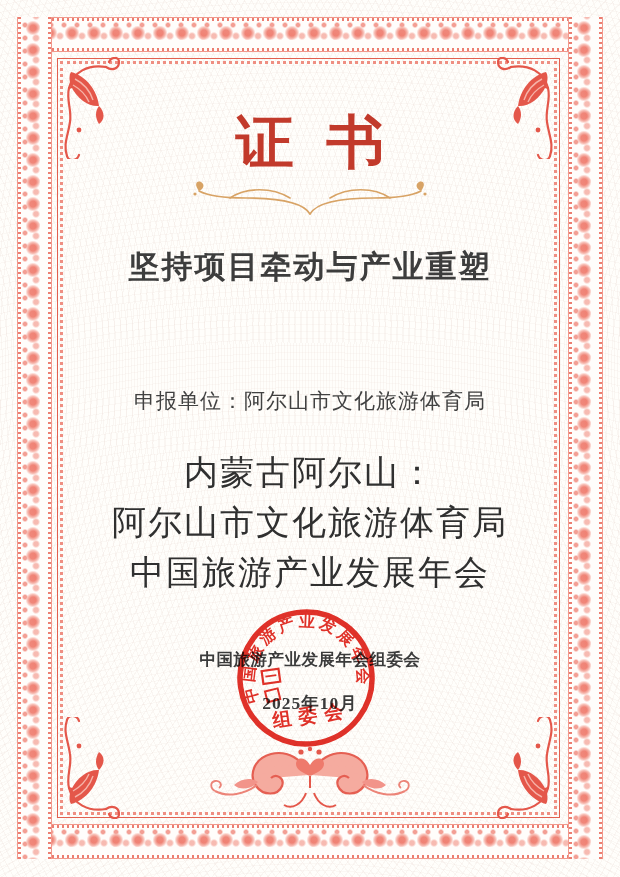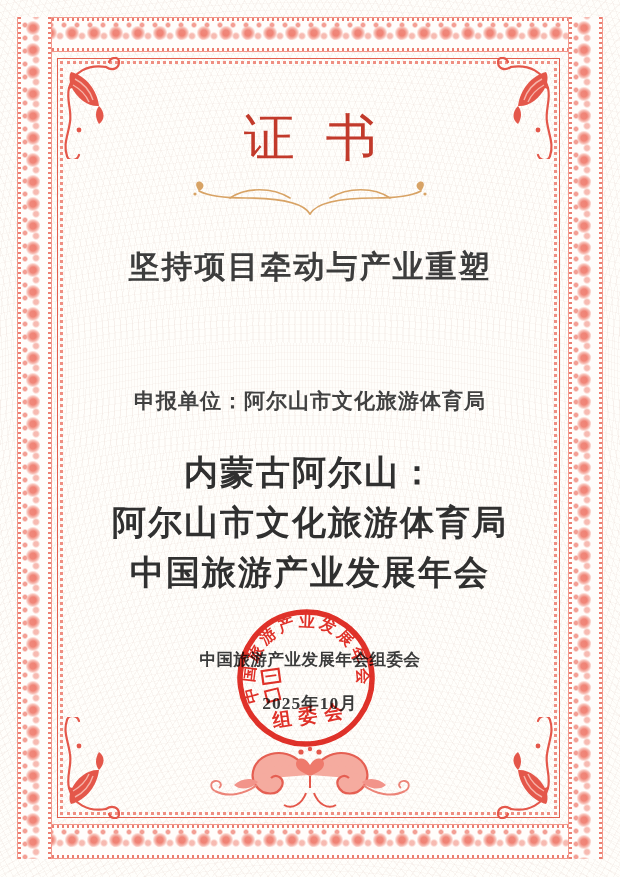--- a/index.html
+++ b/index.html
@@ -56,37 +56,37 @@
   
   .corner{position:absolute; width:64px; height:102px;}
   .corner.tl{left:-2px; top:-2px;}
   .corner.tr{right:-2px; top:-2px; transform:scaleX(-1);}
   .corner.bl{left:-2px; bottom:-2px; transform:scaleY(-1);}
   .corner.br{right:-2px; bottom:-2px; transform:scale(-1,-1);}
   
   .content{position:absolute; inset:0; text-align:center;}
   .cert-title{
     position:absolute; top:104px; left:0; right:0;
-    font-size:51px; font-weight:normal; color:#c23a2b;
+    font-size:58px; font-weight:bold; color:#c23a2b;
     letter-spacing:9px; text-indent:9px;
   }
   .flourish{position:absolute; top:176px; left:50%; transform:translateX(-50%);}
   .award{
     position:absolute; top:242px; left:0; right:0;
     font-family:"Liberation Sans","DejaVu Sans",sans-serif;
     font-size:31px; font-weight:bold; color:#3d3d3d;
     line-height:50px; letter-spacing:2px;
   }
   .applicant{
     position:absolute; top:387px; left:0; right:0;
-    font-size:21px; font-weight:bold; color:#414141; letter-spacing:1px;
+    font-size:21px; font-weight:normal; color:#414141; letter-spacing:1px;
   }
   .project{
     position:absolute; top:448px; left:0; right:0;
-    font-size:34px; font-weight:bold; color:#303030;
+    font-size:34px; font-weight:normal; color:#303030;
     line-height:50px; letter-spacing:2px;
   }
   .issuer{
     position:absolute; top:649px; left:0; right:0;
     font-size:16.5px; font-weight:bold; color:#3b3b3b; letter-spacing:.5px;
   }
   .cert-date{
     position:absolute; top:691px; left:0; right:0;
     font-size:17.5px; font-weight:bold; color:#3b3b3b; letter-spacing:1px;
   }

